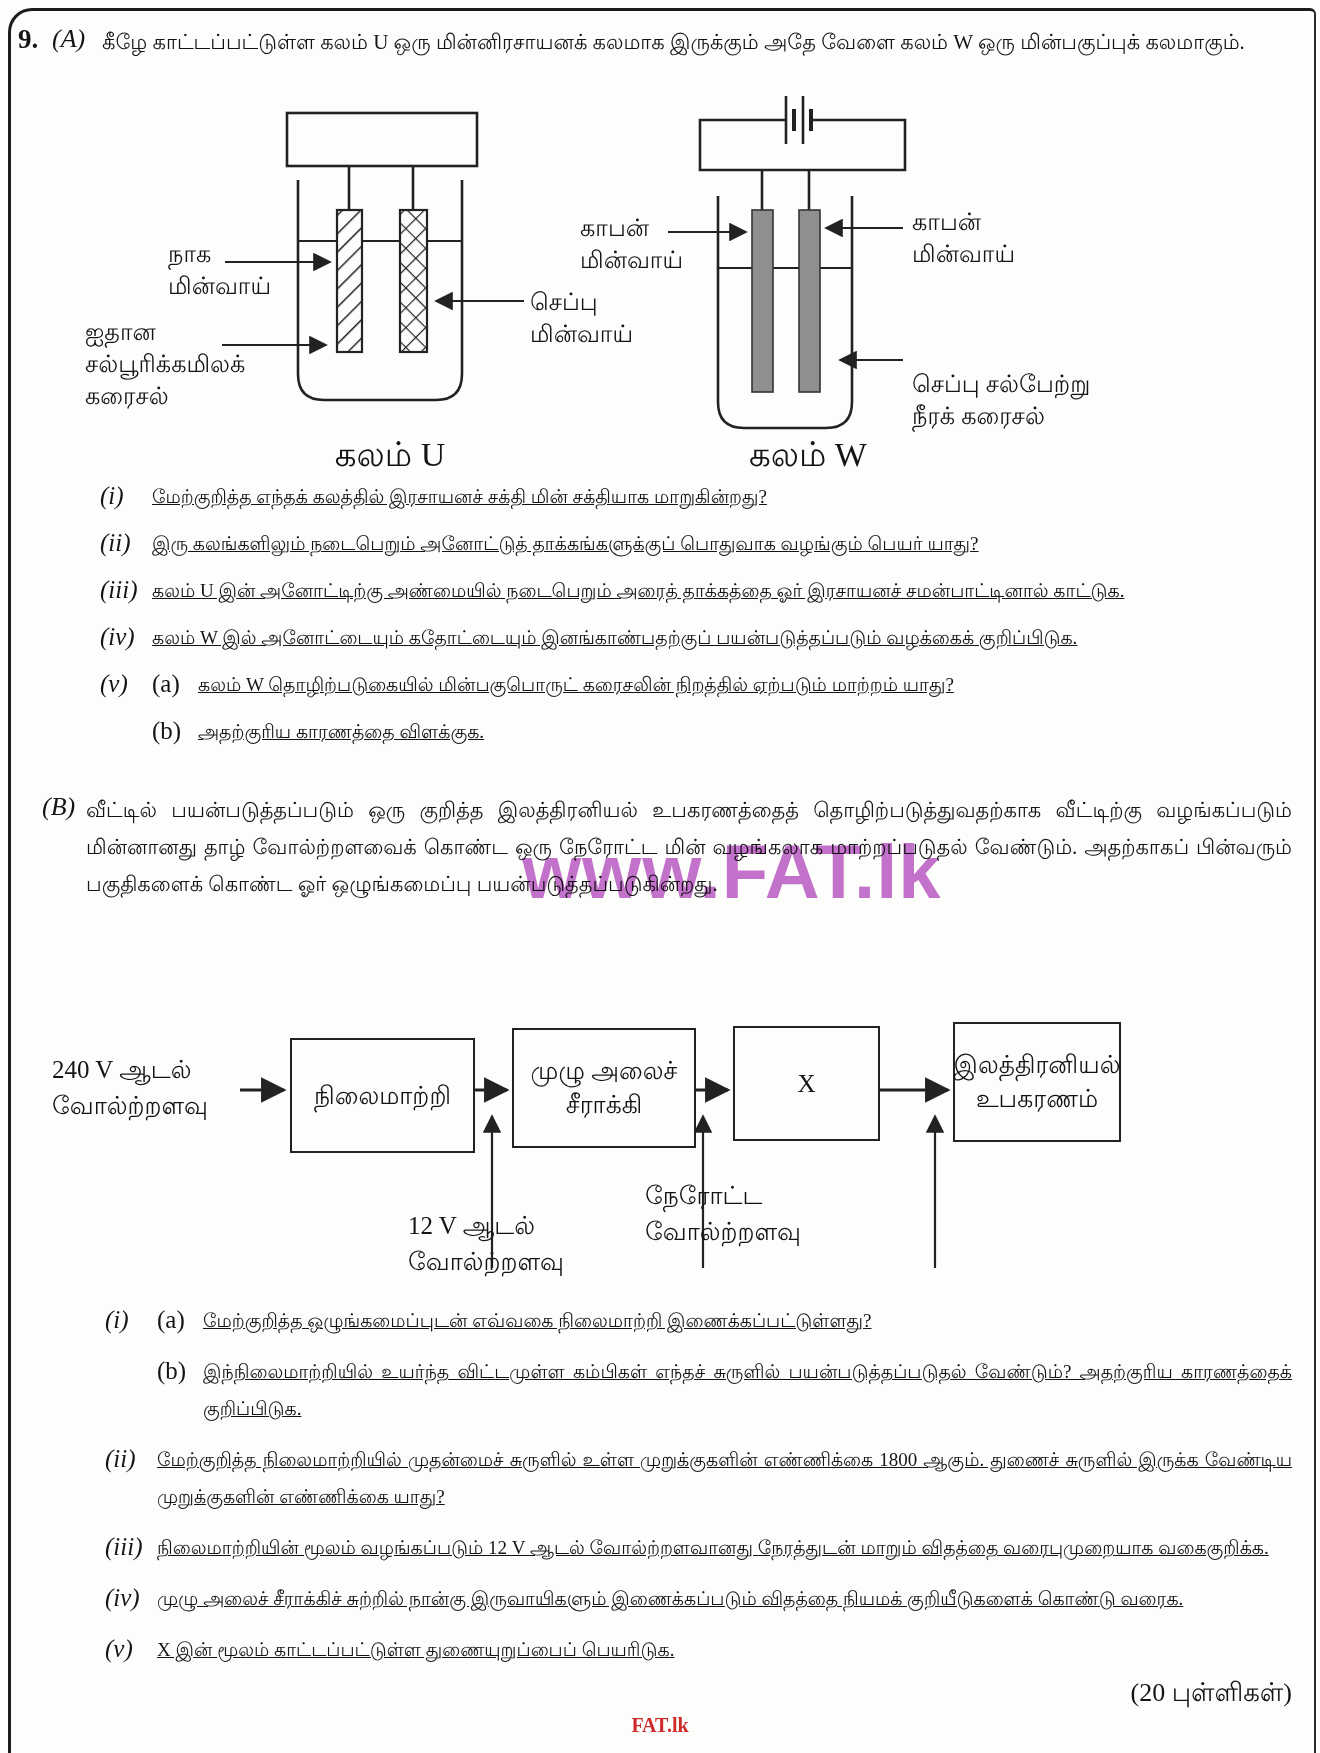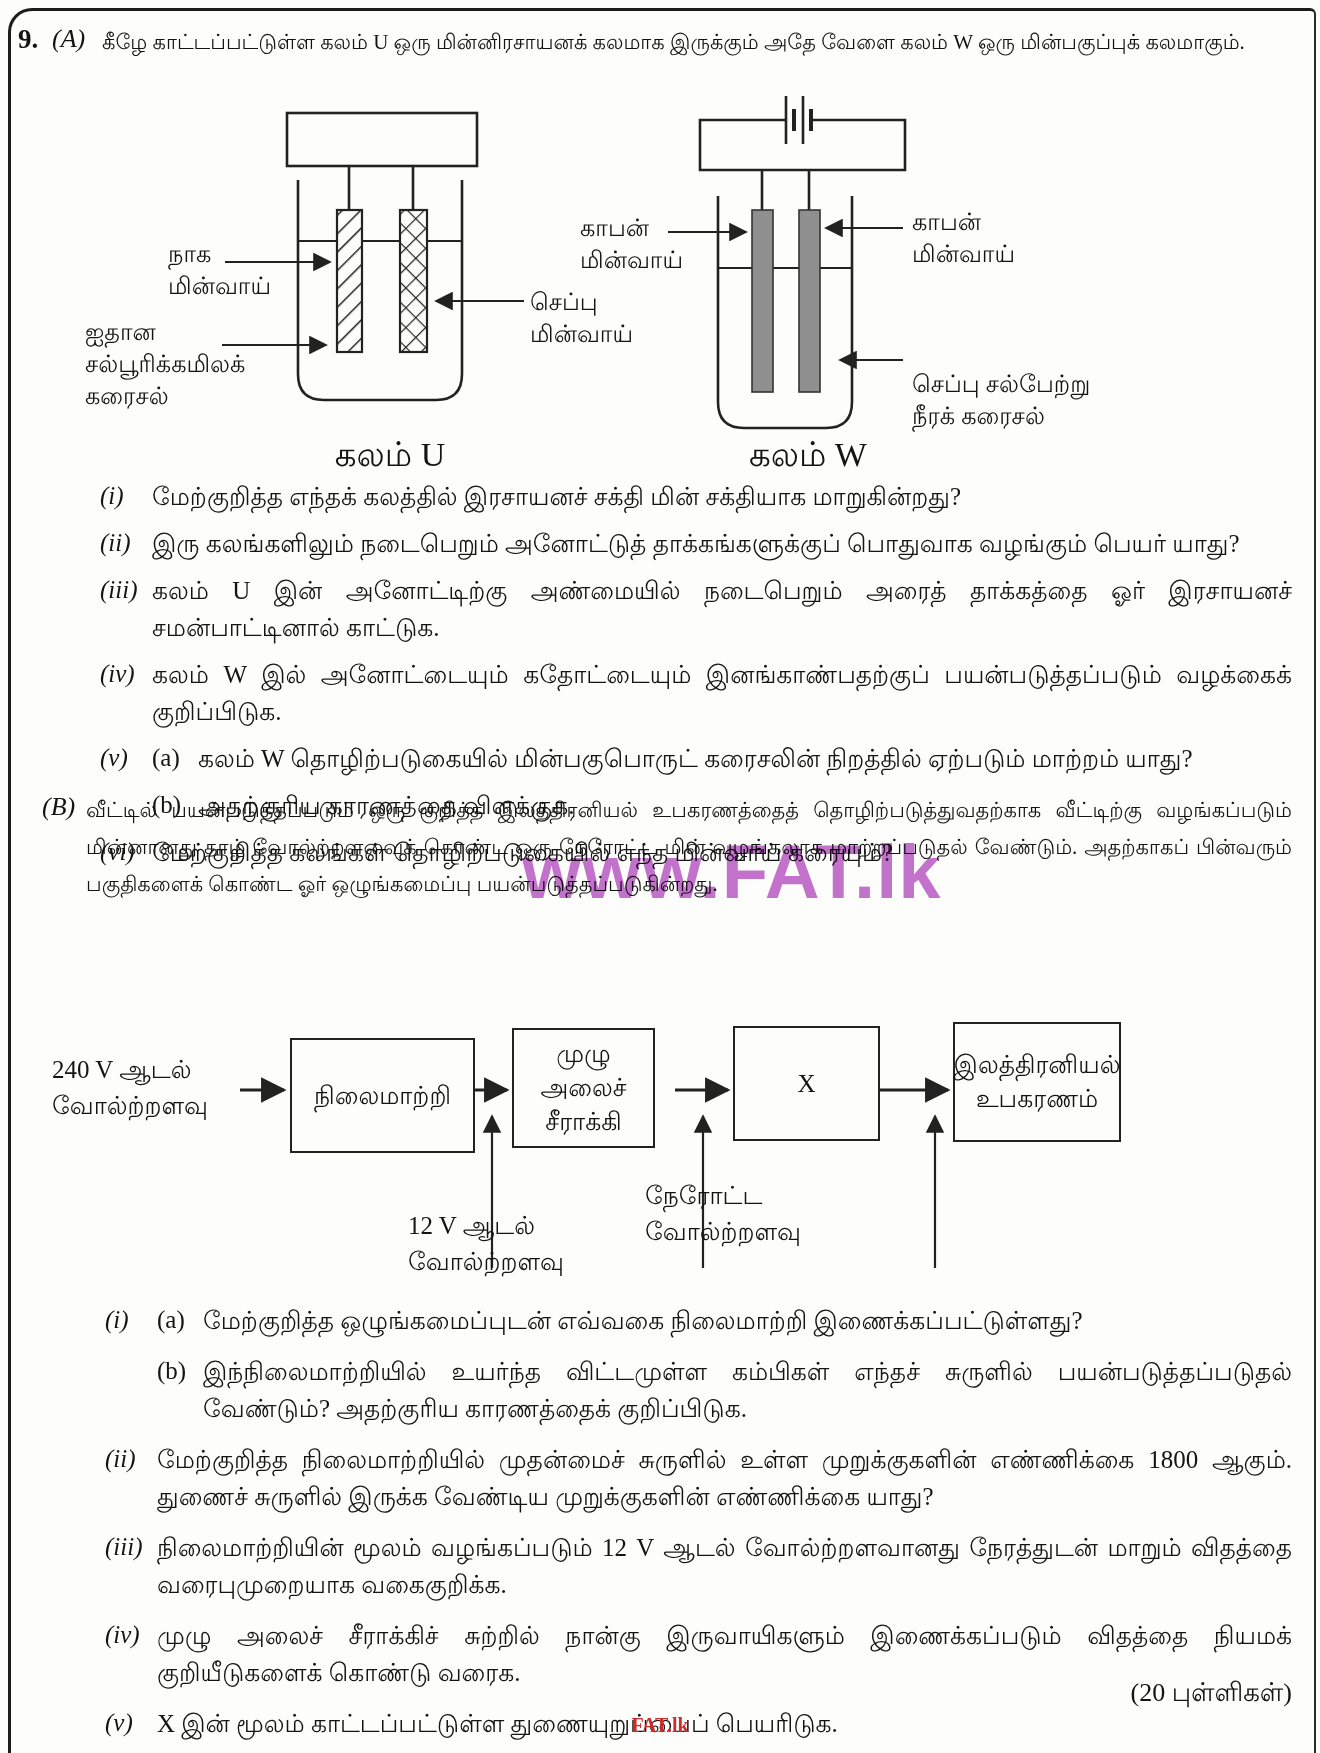--- a/index.html
+++ b/index.html
@@ -16,21 +16,21 @@
   .abs{position:absolute;}
   .txt{font-size:21px; line-height:36px;}
   .just{text-align:justify;}
   .introrow{display:flex; align-items:flex-start;}
   .qmark{font-weight:bold; font-size:27px; flex:0 0 34px;}
   .pmark{font-style:italic; font-size:26px; flex:0 0 50px;}
   .qrow{display:flex; align-items:flex-start; margin-bottom:10px;}
   .qrow-b{display:flex; align-items:flex-start; margin-bottom:14px;}
   .qnum{flex:0 0 52px; font-style:italic; font-size:25px; line-height:36px;}
   .qsub{flex:0 0 46px; font-size:25px; line-height:36px;}
-  .qtext{flex:1; font-size:25px; line-height:37px; text-align:justify;}
+  .qtext{flex:1; font-size:19px; line-height:37px; text-align:justify;text-decoration:underline;}
   .diaglabel{font-size:24px; line-height:32px;}
   .caption{font-size:34px; text-align:center;}
   .block-box{
     border:2.5px solid #222; display:flex; align-items:center; justify-content:center;
     text-align:center; font-size:25px; line-height:34px; padding:4px; box-sizing:border-box;
     background:#fdfdfc;
   }
   .below-label{font-size:25px; line-height:36px;}
   .watermark{
     font-size:76px; font-weight:bold; letter-spacing:1px; white-space:nowrap;
@@ -143,36 +143,32 @@
     <div class="qrow">
       <span class="qnum">(v)</span>
       <span class="qsub">(a)</span>
       <span class="qtext">கலம் W தொழிற்படுகையில் மின்பகுபொருட் கரைசலின் நிறத்தில் ஏற்படும் மாற்றம் யாது?</span>
     </div>
     <div class="qrow">
       <span class="qnum"></span>
       <span class="qsub">(b)</span>
       <span class="qtext">அதற்குரிய காரணத்தை விளக்குக.</span>
     </div>
-    <div class="qrow">
-      <span class="qnum">(vi)</span>
-      <span class="qtext">மேற்குறித்த கலங்கள் தொழிற்படுகையில் எந்த மின்வாய் கரையும்?</span>
-    </div>
   </div>
 
   <div class="abs watermark" style="left:522px; top:828px;">www.FAT.lk</div>
 
   <div class="abs introrow" style="left:42px; top:792px; width:1250px;">
     <span class="pmark" style="flex:0 0 44px;">(B)</span>
     <span class="txt just" style="flex:1; line-height:37px;">வீட்டில் பயன்படுத்தப்படும் ஒரு குறித்த இலத்திரனியல் உபகரணத்தைத் தொழிற்படுத்துவதற்காக வீட்டிற்கு வழங்கப்படும் மின்னானது தாழ் வோல்ற்றளவைக் கொண்ட ஒரு நேரோட்ட மின் வழங்கலாக மாற்றப்படுதல் வேண்டும். அதற்காகப் பின்வரும் பகுதிகளைக் கொண்ட ஓர் ஒழுங்கமைப்பு பயன்படுத்தப்படுகின்றது.</span>
   </div>
 
   <div class="abs below-label" style="left:52px; top:1052px; width:190px;">240 V ஆடல் வோல்ற்றளவு</div>
   <div class="abs block-box" style="left:290px; top:1038px; width:185px; height:115px;">நிலைமாற்றி</div>
-  <div class="abs block-box" style="left:512px; top:1028px; width:143px; height:120px;">முழு அலைச் சீராக்கி</div>
+  <div class="abs block-box" style="left:512px; top:1028px; width:184px; height:120px;">முழு அலைச் சீராக்கி</div>
   <div class="abs block-box" style="left:733px; top:1026px; width:147px; height:115px;">X</div>
   <div class="abs block-box" style="left:953px; top:1022px; width:168px; height:120px;">இலத்திரனியல் உபகரணம்</div>
   <div class="abs below-label" style="left:408px; top:1208px; width:150px;">12 V ஆடல் வோல்ற்றளவு</div>
   <div class="abs below-label" style="left:645px; top:1178px; width:130px;">நேரோட்ட வோல்ற்றளவு</div>
 
   <div class="abs" style="left:105px; top:1302px; width:1187px;">
     <div class="qrow-b">
       <span class="qnum">(i)</span>
       <span class="qsub">(a)</span>
       <span class="qtext">மேற்குறித்த ஒழுங்கமைப்புடன் எவ்வகை நிலைமாற்றி இணைக்கப்பட்டுள்ளது?</span>

